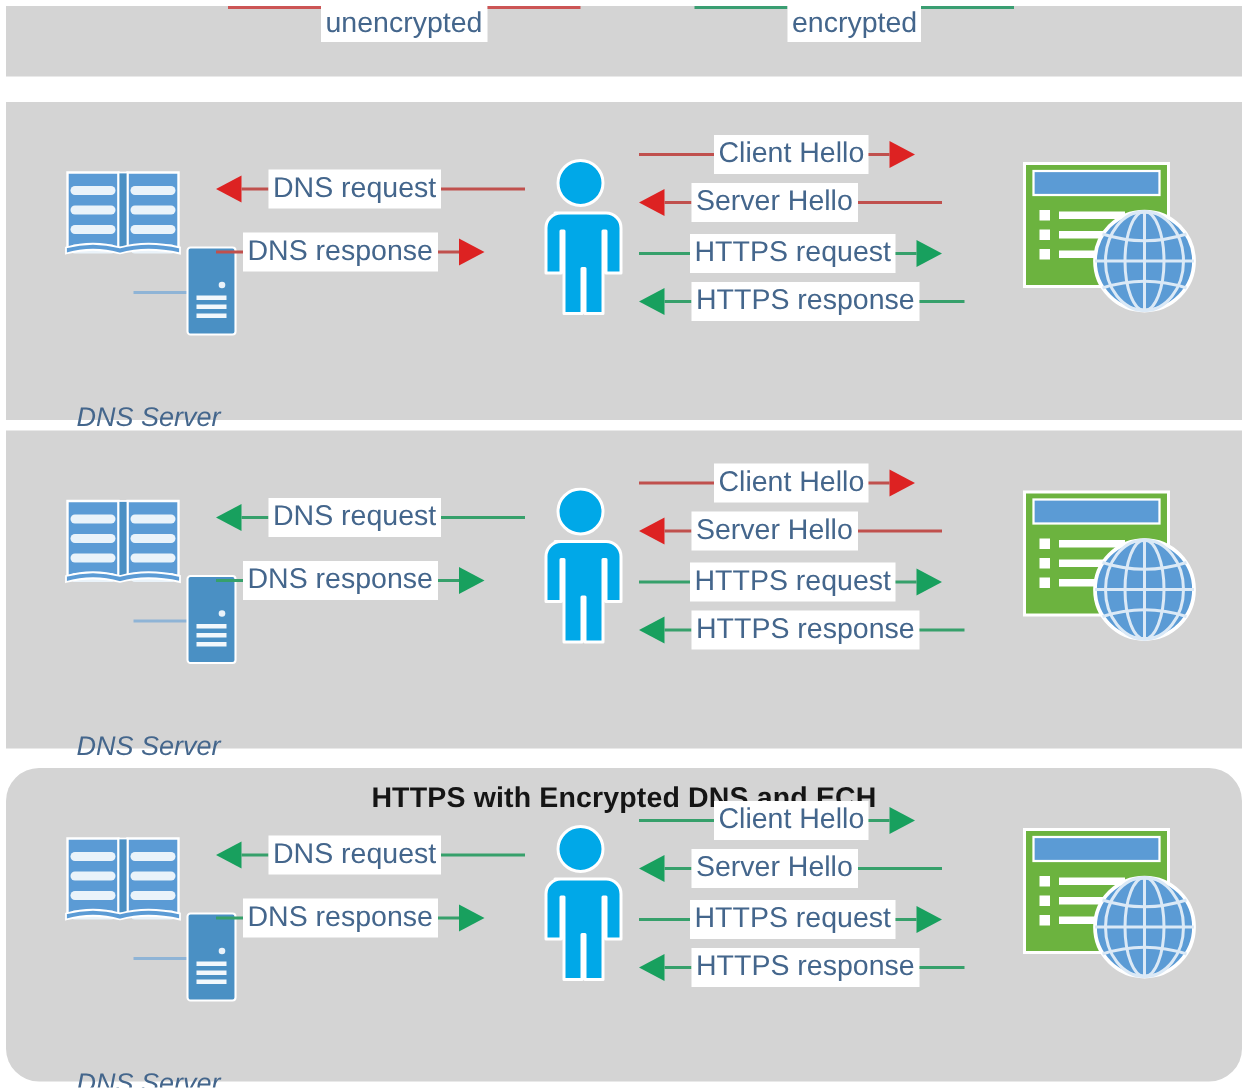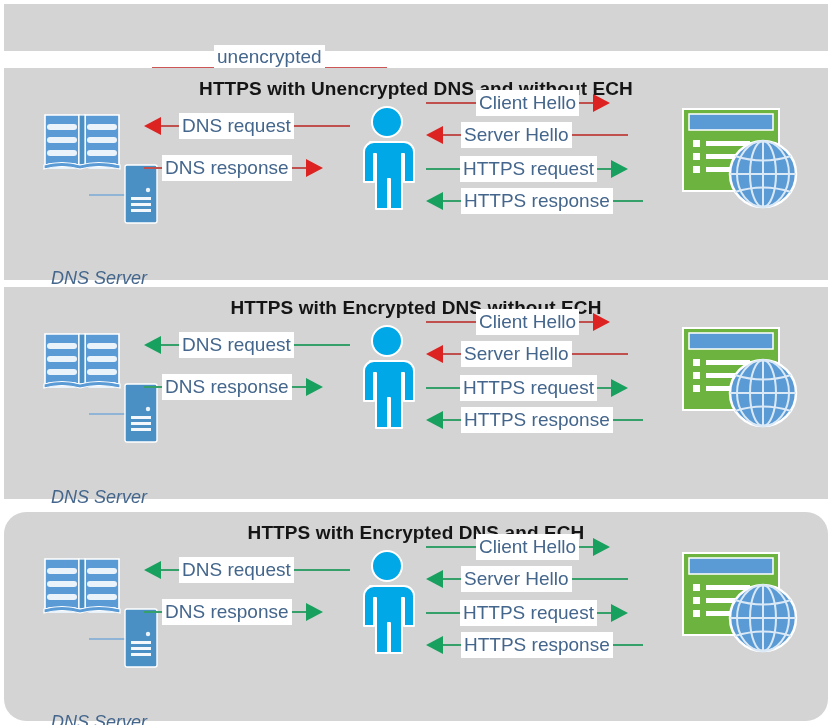--- a/index.html
+++ b/index.html
@@ -21,24 +21,24 @@
     background: #d4d4d4;
   }
   #legend-band { top: 4px; height: 47px; }
   #panel-1 { top: 68px; height: 212px; }
   #panel-2 { top: 287px; height: 212px; }
   #panel-3 { top: 512px; height: 209px; border-radius: 22px; }
 
   
   .legend-item {
     position: absolute;
-    top: 18px;
+    top: 0;
     height: 47px;
     display: flex;
-    align-items: flex-end;
+    align-items: flex-start;
   }
   .legend-rule {
     height: 0;
     border-top: 2px solid #c55;
     width: 62px;
   }
   .legend-rule.green { border-top-color: #3a9e72; }
   .legend-label {
     background: #ffffff;
     color: #44668c;
@@ -131,24 +131,28 @@
 </style>
 </head>
 <body>
 
 <div class="band" id="legend-band">
   <div class="legend-item" id="legend-item-0" style="left:148px">
     <div class="legend-rule"></div>
     <div class="legend-label">unencrypted</div>
     <div class="legend-rule"></div>
   </div>
+  <div class="legend-item" id="legend-item-1" style="left:459px">
+    <div class="legend-rule green"></div>
+    <div class="legend-label">encrypted</div>
+    <div class="legend-rule green"></div>
+  </div>
 </div>
 
 <div class="band" id="panel-1">
-    <div class="panel-title">HTTPS with Unencrypted DNS and without ECH</div>
     <div class="actor dns-cluster">
       <div class="book"><svg width="80" height="62" viewBox="0 0 80 62">
     <g stroke="#ffffff" stroke-width="1.6">
       <path d="M3 5 h34 v50 h-34 z" fill="#5b9bd5"></path>
       <path d="M43 5 h34 v50 h-34 z" fill="#5b9bd5"></path>
     </g>
     <rect x="5" y="14" width="30" height="6" rx="3" fill="#eaf3fa"></rect>
           <rect x="5" y="27" width="30" height="6" rx="3" fill="#eaf3fa"></rect>
           <rect x="5" y="40" width="30" height="6" rx="3" fill="#eaf3fa"></rect>
           <rect x="5" y="53" width="30" height="6" rx="3" fill="#eaf3fa"></rect>
@@ -227,21 +231,20 @@
       <div class="arrow-head right"></div>
     </div>
     <div class="arrow-row green" style="left: 422px; top: 120px;">
       <div class="arrow-head left"></div>
       <div class="arrow-line" style="width: 18px;"></div>
       <div class="arrow-label">HTTPS response</div>
       <div class="arrow-line" style="width: 30px;"></div>
     </div>
   </div>
 <div class="band" id="panel-2">
-    <div class="panel-title">HTTPS with Encrypted DNS without ECH</div>
     <div class="actor dns-cluster">
       <div class="book"><svg width="80" height="62" viewBox="0 0 80 62">
     <g stroke="#ffffff" stroke-width="1.6">
       <path d="M3 5 h34 v50 h-34 z" fill="#5b9bd5"></path>
       <path d="M43 5 h34 v50 h-34 z" fill="#5b9bd5"></path>
     </g>
     <rect x="5" y="14" width="30" height="6" rx="3" fill="#eaf3fa"></rect>
           <rect x="5" y="27" width="30" height="6" rx="3" fill="#eaf3fa"></rect>
           <rect x="5" y="40" width="30" height="6" rx="3" fill="#eaf3fa"></rect>
           <rect x="5" y="53" width="30" height="6" rx="3" fill="#eaf3fa"></rect>

